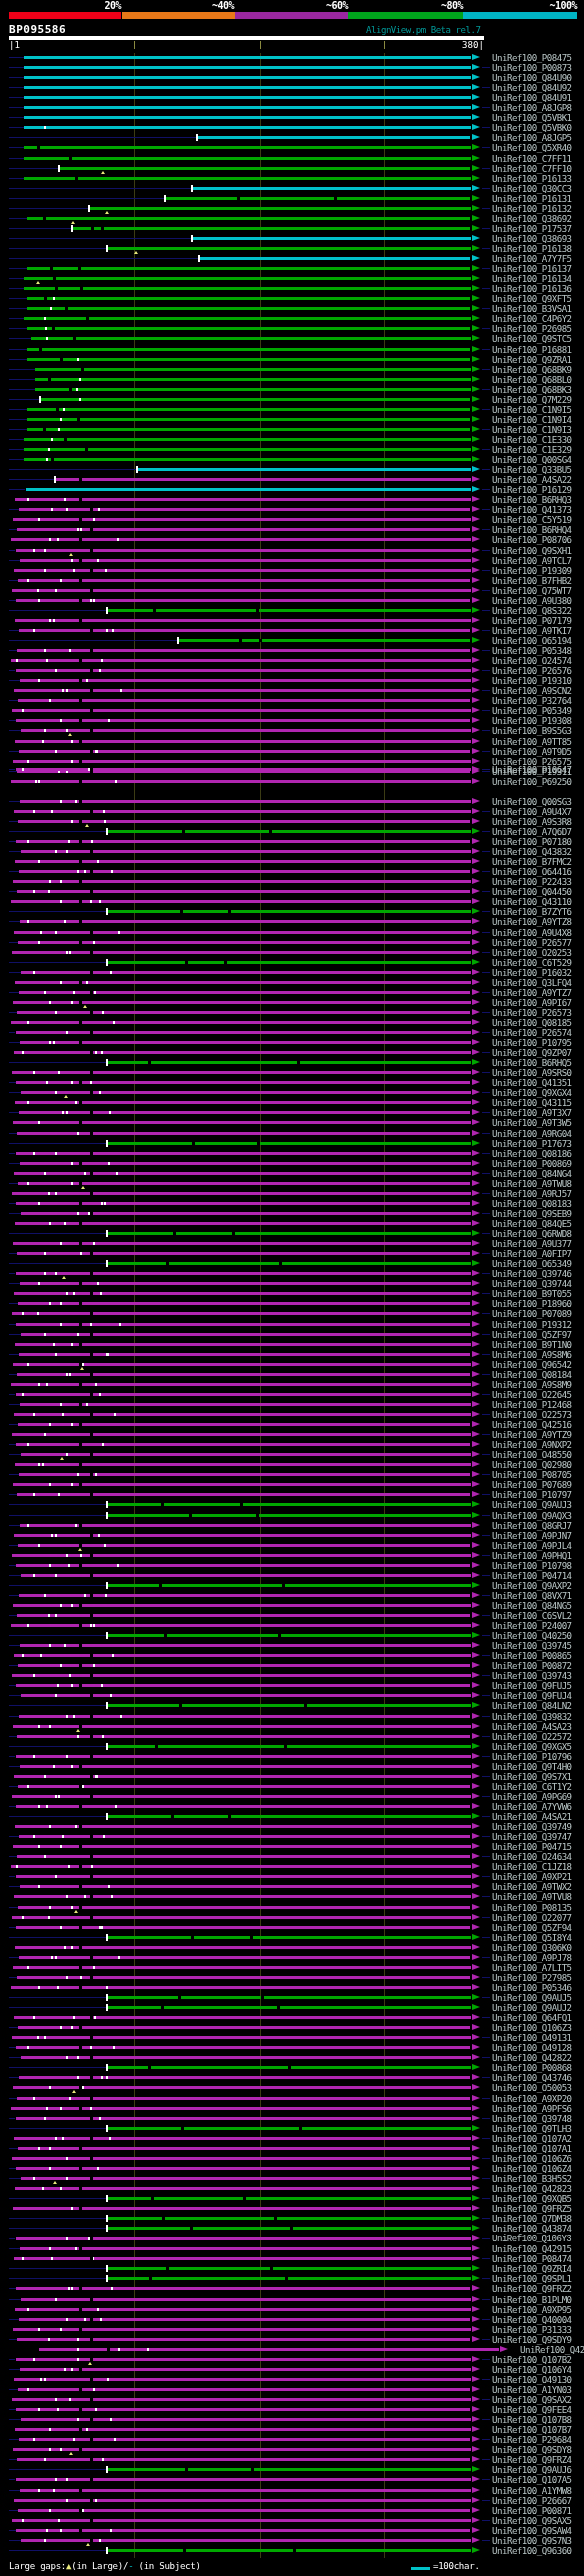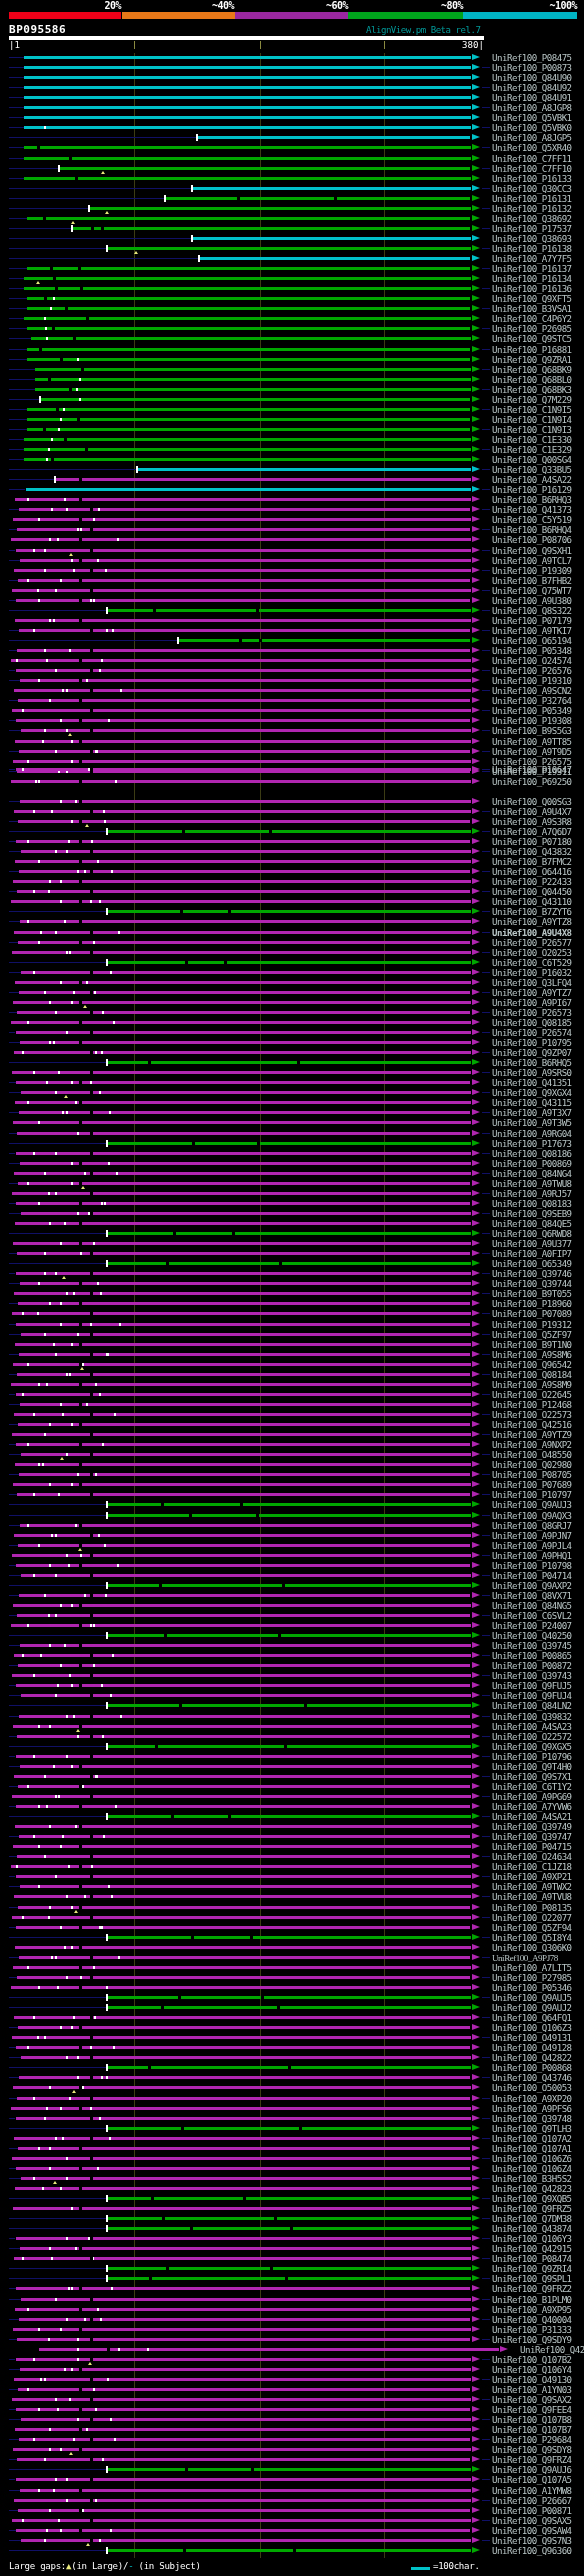--- a/index.html
+++ b/index.html
@@ -828,21 +828,21 @@
     </div>
     <div class="row" style="top: 864px;">
       <div class="leader" style="left: 9.1px; width: 11px;"></div>
       <div class="bar" title="UniRef100_A9YTZ8" style="left: 20px; width: 451px; background: rgb(176, 38, 176);"></div>
       <div class="wtick" style="left: 27.4px;"></div>
       <div class="wtick" style="left: 64px;"></div>
       <div class="dgap" style="left: 79px;"></div>
       <div class="arrow" style="border-left: 8.2px solid rgb(176, 38, 176);"></div>
       <div class="lbl">UniRef100_A9YTZ8</div>
     </div>
-    <div class="row" style="top: 875px; font-weight: bold;">
+    <div class="row" style="top: 875px;">
       <div class="bar" title="UniRef100_A9U4X8" style="left: 13.7px; width: 457px; background: rgb(176, 38, 176);"></div>
       <div class="wtick" style="left: 55px;"></div>
       <div class="wtick" style="left: 40px;"></div>
       <div class="wtick" style="left: 118px;"></div>
       <div class="dgap" style="left: 90px;"></div>
       <div class="arrow" style="border-left: 8.2px solid rgb(176, 38, 176);"></div>
       <div class="ldash"></div>
       <div class="lbl">UniRef100_A9U4X8</div>
     </div>
     <div class="row" style="top: 885px;">
@@ -1797,21 +1797,21 @@
       <div class="lbl">UniRef100_Q5I8Y4</div>
     </div>
     <div class="row" style="top: 1890px;">
       <div class="bar" title="UniRef100_Q306K0" style="left: 14.6px; width: 456px; background: rgb(176, 38, 176);"></div>
       <div class="wtick" style="left: 71px;"></div>
       <div class="wtick" style="left: 64px;"></div>
       <div class="dgap" style="left: 79px;"></div>
       <div class="arrow" style="border-left: 8.2px solid rgb(176, 38, 176);"></div>
       <div class="lbl">UniRef100_Q306K0</div>
     </div>
-    <div class="row" style="top: 1900px; font-family: Liberation Serif, serif;">
+    <div class="row" style="top: 1900px;">
       <div class="leader" style="left: 9.1px; width: 10px;"></div>
       <div class="bar" title="UniRef100_A9PJ78" style="left: 19px; width: 451px; background: rgb(176, 38, 176);"></div>
       <div class="wtick" style="left: 55px;"></div>
       <div class="wtick" style="left: 51px;"></div>
       <div class="wtick" style="left: 118px;"></div>
       <div class="dgap" style="left: 90px;"></div>
       <div class="arrow" style="border-left: 8.2px solid rgb(176, 38, 176);"></div>
       <div class="ldash"></div>
       <div class="lbl">UniRef100_A9PJ78</div>
     </div>
@@ -2063,21 +2063,21 @@
     </div>
     <div class="row" style="top: 2171px;">
       <div class="leader" style="left: 9.1px; width: 98px;"></div>
       <div class="bar" title="UniRef100_Q43874" style="left: 107px; width: 364px; background: rgb(0, 168, 0);"></div>
       <div class="stick" style="left: 106px;"></div>
       <div class="dgap" style="left: 190px;"></div>
       <div class="dgap" style="left: 290px;"></div>
       <div class="arrow" style="border-left: 8.2px solid rgb(0, 168, 0);"></div>
       <div class="lbl">UniRef100_Q43874</div>
     </div>
-    <div class="row" style="top: 2181px;">
+    <div class="row" style="top: 2181px; font-family: Liberation Mono, monospace;">
       <div class="leader" style="left: 9.1px; width: 6.4px;"></div>
       <div class="bar" title="UniRef100_Q106Y3" style="left: 15.5px; width: 455px; background: rgb(176, 38, 176);"></div>
       <div class="wtick" style="left: 66px;"></div>
       <div class="wtick" style="left: 88px;"></div>
       <div class="dgap" style="left: 90px;"></div>
       <div class="arrow" style="border-left: 8.2px solid rgb(176, 38, 176);"></div>
       <div class="ldash"></div>
       <div class="lbl">UniRef100_Q106Y3</div>
     </div>
     <div class="row" style="top: 2191px;">

